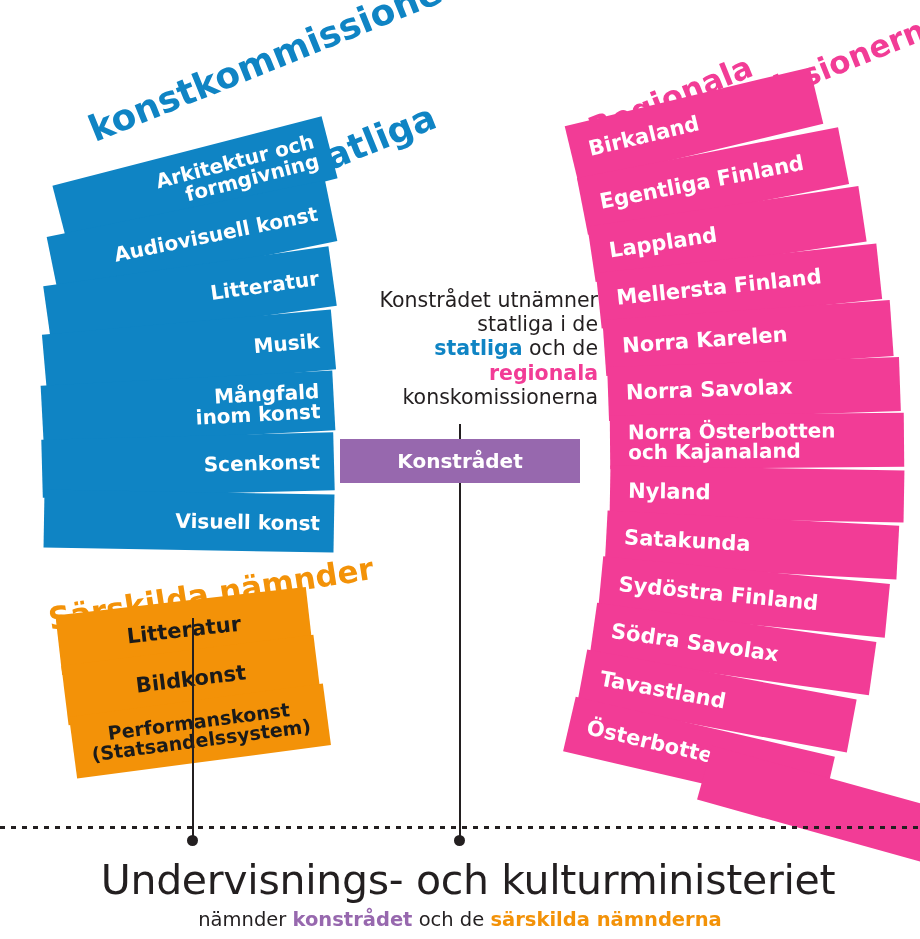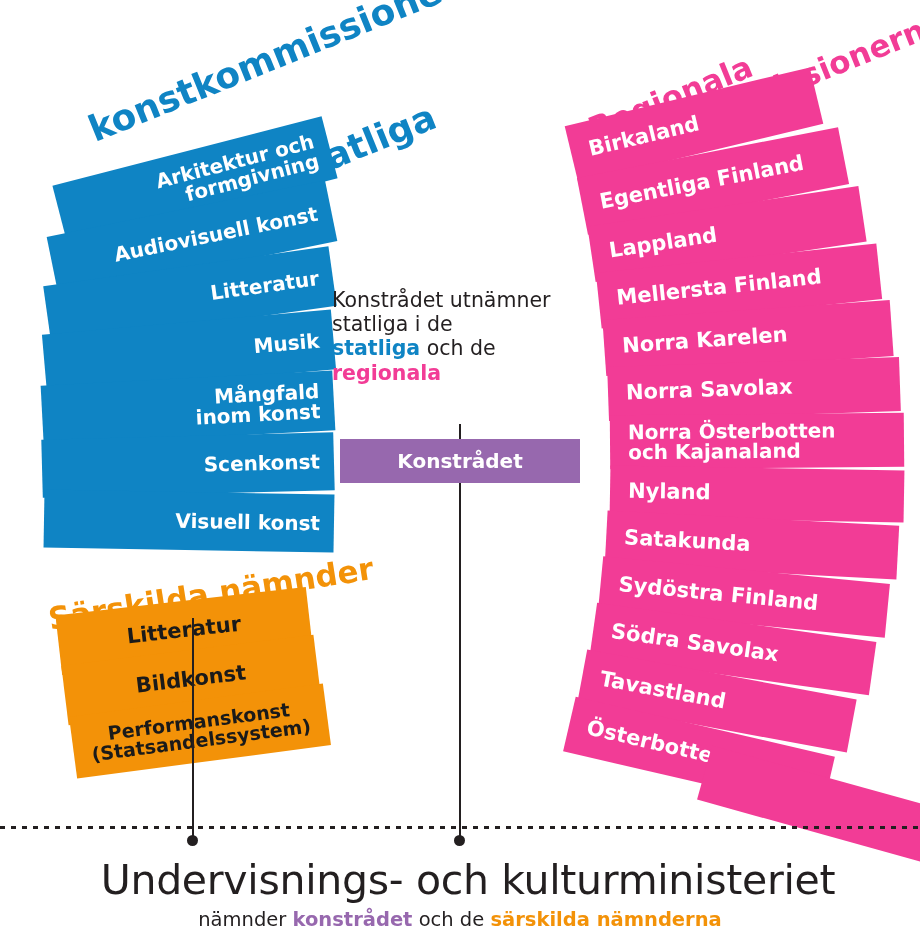--- a/index.html
+++ b/index.html
@@ -36,22 +36,22 @@
     transform-origin:left center;
     line-height:1.0;
   }
   .sec-blue{color:#0f84c4;}
   .sec-pink{color:#f23c96;}
   .sec-orange{color:#f39208;}
 
   
   #center-text{
     position:absolute;
-    left:332px;top:288px;width:276px;
-    text-align:left;
+    left:322px;top:288px;width:276px;
+    text-align:right;
     font-size:20.5px;
     line-height:1.18;
     color:#231f20;
     font-weight:400;
   }
   #center-text .c-blue{color:#0f84c4;font-weight:700;}
   #center-text .c-pink{color:#f23c96;font-weight:700;}
 
   #konstradet-box{
     position:absolute;
@@ -204,20 +204,21 @@
     <span>Österbotten</span>
   </div>
 
   <div class="bar pink" style="left:700px;top:778px;width:250px;height:56px;transform:rotate(15.5deg);"></div>
 
   <div id="center-text">
     <span>Konstrådet utnämner</span><br>
     <span>statliga i de</span><br>
     <span class="c-blue">statliga</span><span> och de</span><br>
     <span class="c-pink">regionala</span><br>
+    <span>konskomissionerna</span>
   </div>
 
   <div class="vline" style="left:459px;top:424px;height:16px;"></div>
 
   <div id="konstradet-box">
     <span>Konstrådet</span>
   </div>
 
   <div class="vline" style="left:459px;top:483px;height:358px;"></div>
   <div class="vdot" style="left:454px;top:835px;"></div>

